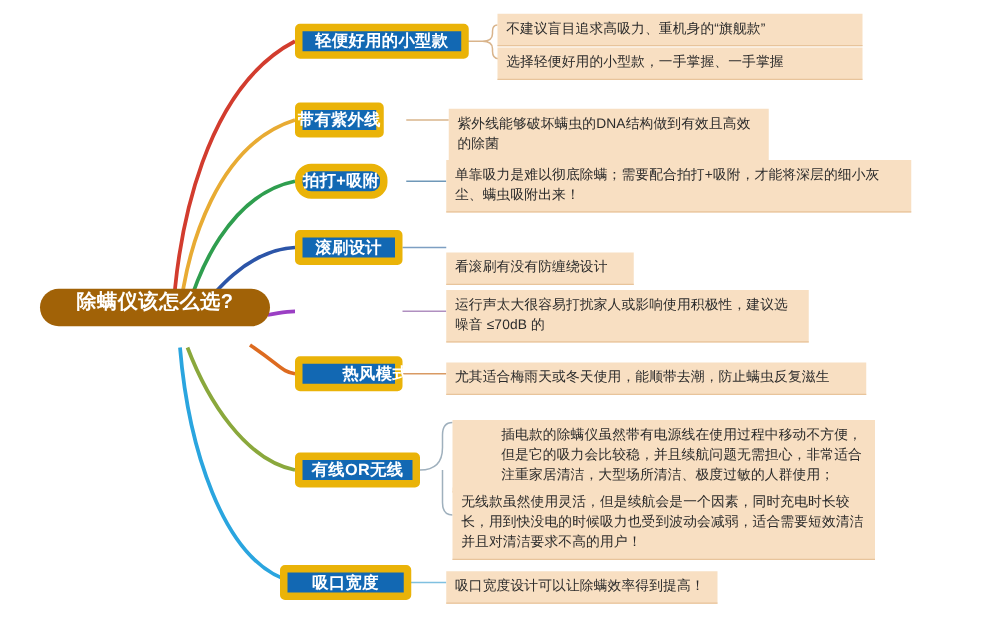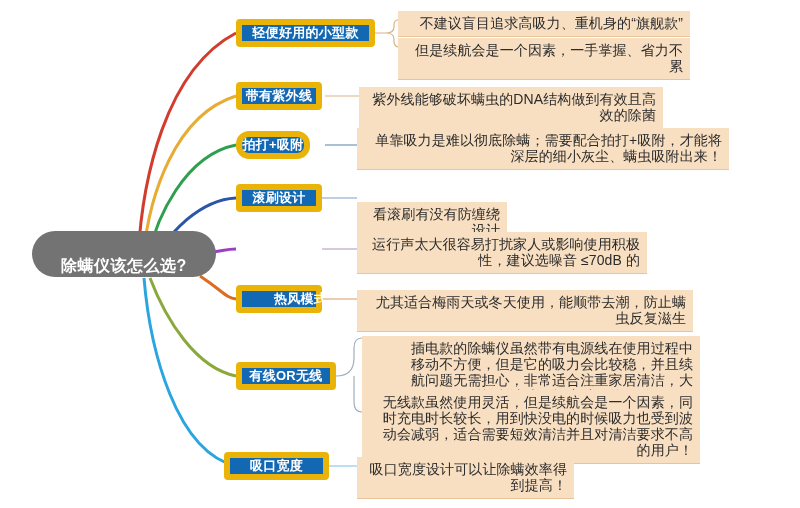--- a/index.html
+++ b/index.html
@@ -25,25 +25,25 @@
     height: 508px;
     pointer-events: none;
   }
 
   
   .root-node {
     position: absolute;
     left: 32px;
     top: 231px;
     width: 184px;
-    height: 46px;
-    background: #737373;
+    height: 30px;
+    background: #a16207;
     border-radius: 23px;
     display: flex;
-    align-items: flex-end;
+    align-items: flex-start;
     justify-content: center;
     box-sizing: border-box;
     z-index: 5;
   }
   .root-node .root-label {
     color: #ffffff;
     font-size: 16px;
     font-weight: bold;
     letter-spacing: 0.5px;
     white-space: nowrap;
@@ -74,26 +74,25 @@
   .leaf-box {
     position: absolute;
     background: #f8dfc2;
     border-bottom: 1px solid #e8c49b;
     box-sizing: border-box;
     padding: 4px 7px 5px 7px;
     z-index: 3;
   }
   .leaf-box .leaf-text {
     display: block;
-    font-size: 14px;
+    font-size: 11px;
     line-height: 16px;
     color: #2b2b2b;
     letter-spacing: 0.1px;
     word-break: break-all;
-    text-align: right;
   }
 </style>
 </head>
 <body>
 
 <div id="canvas">
 
   <svg id="wires" viewBox="0 0 800 508" xmlns="http://www.w3.org/2000/svg">
 
     <path fill="none" stroke="#d23c2e" stroke-width="3" d="M138,258 C142,180 165,70 236,33"></path>
@@ -120,27 +119,27 @@
     <span class="root-label">除螨仪该怎么选?</span>
   </div>
 
   <div class="branch-node" style="left:236px; top:19px; width:139px;">
     <span class="branch-label">轻便好用的小型款</span>
   </div>
   <div class="leaf-box" style="left:398px; top:11px; width:292px;">
     <span class="leaf-text">不建议盲目追求高吸力、重机身的“旗舰款”</span>
   </div>
   <div class="leaf-box" style="left:398px; top:38px; width:292px;">
-    <span class="leaf-text">但是续航会是一个因素，一手掌握、省力不累</span>
+    <span class="leaf-text">选择轻便好用的小型款，一手掌握、一手掌握</span>
   </div>
 
-  <div class="branch-node" style="left:236px; top:82px; width:86px;">
+  <div class="branch-node" style="left:236px; top:82px; width:71px;">
     <span class="branch-label">带有紫外线</span>
   </div>
-  <div class="leaf-box" style="left:359px; top:87px; width:304px;">
+  <div class="leaf-box" style="left:359px; top:87px; width:256px;">
     <span class="leaf-text">紫外线能够破坏螨虫的DNA结构做到有效且高效的除菌</span>
   </div>
 
   <div class="branch-node" style="left:236px; top:131px; width:74px;border-radius:13px;">
     <span class="branch-label">拍打+吸附</span>
   </div>
   <div class="leaf-box" style="left:357px; top:128px; width:372px;">
     <span class="leaf-text">单靠吸力是难以彻底除螨；需要配合拍打+吸附，才能将深层的细小灰尘、螨虫吸附出来！</span>
   </div>
 

